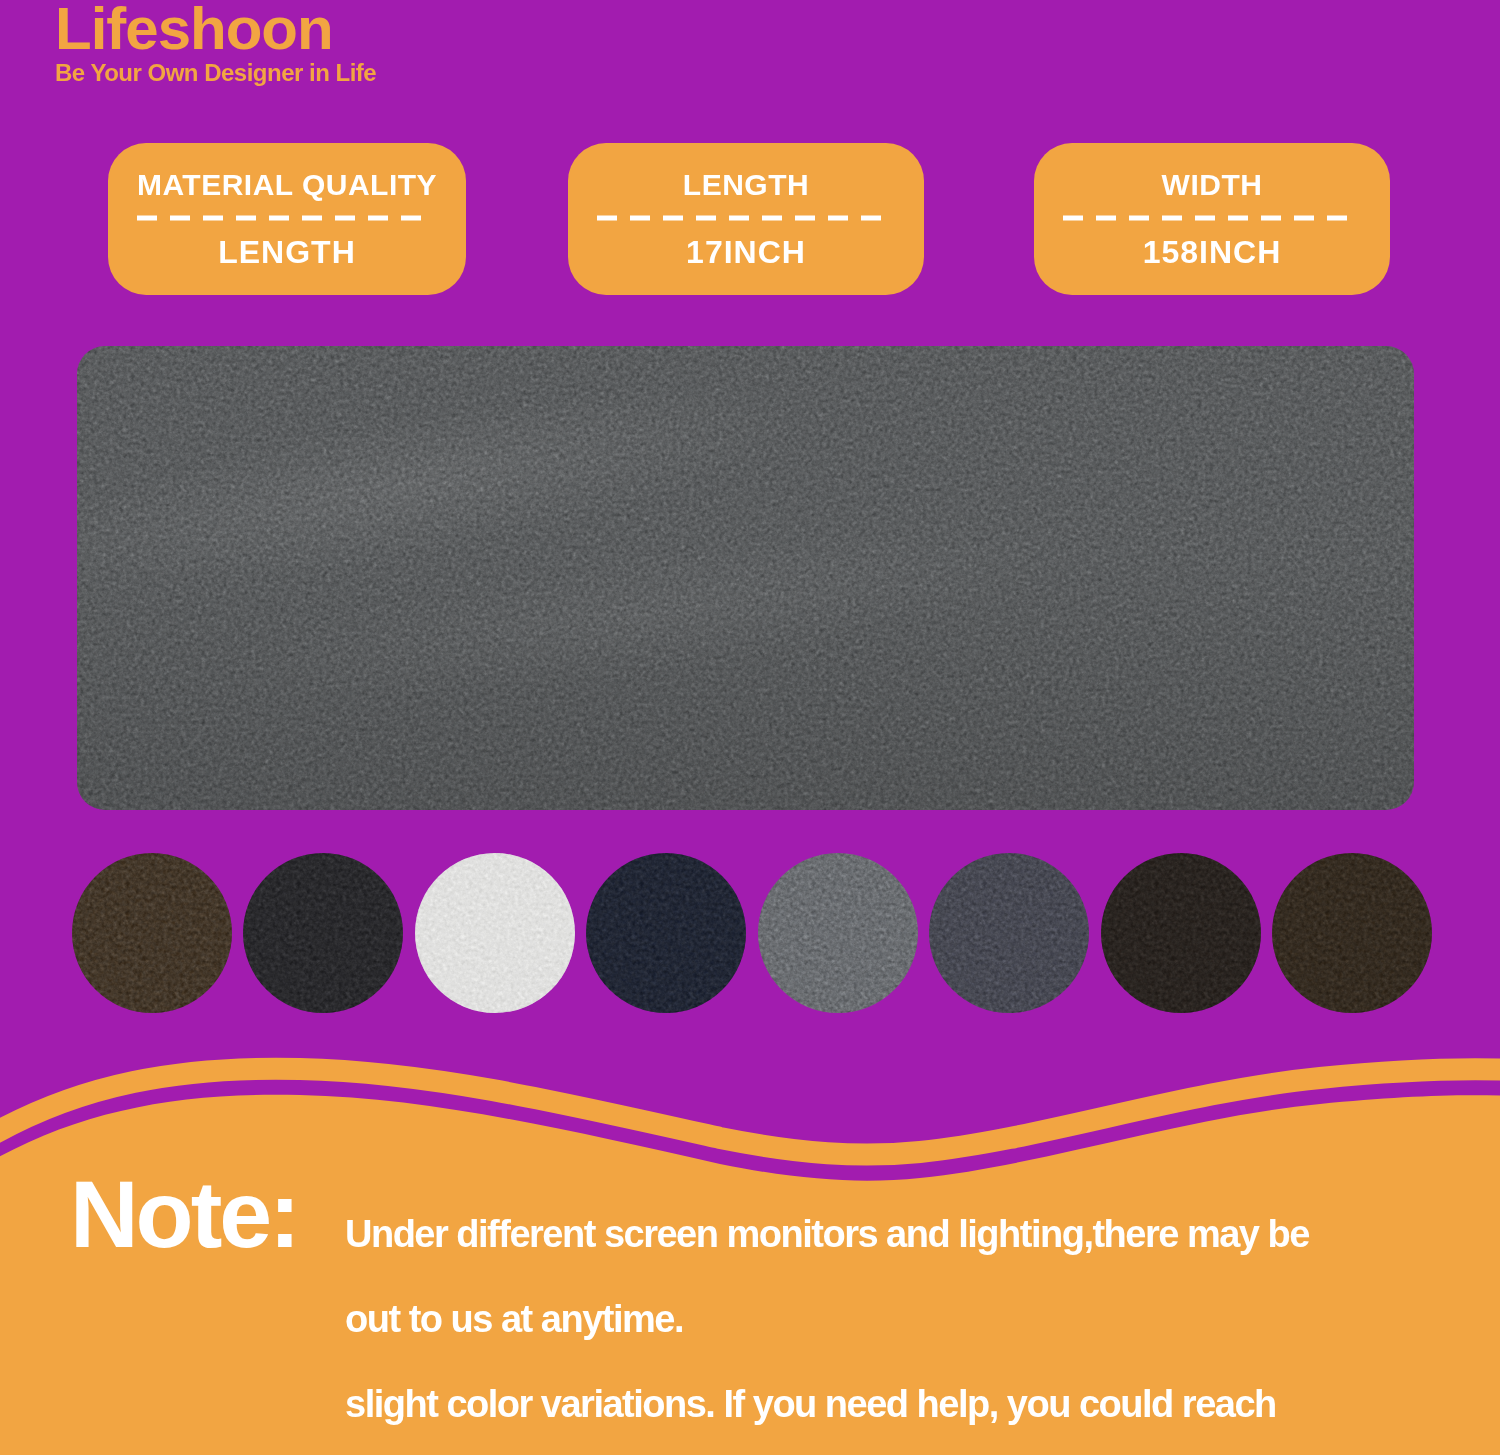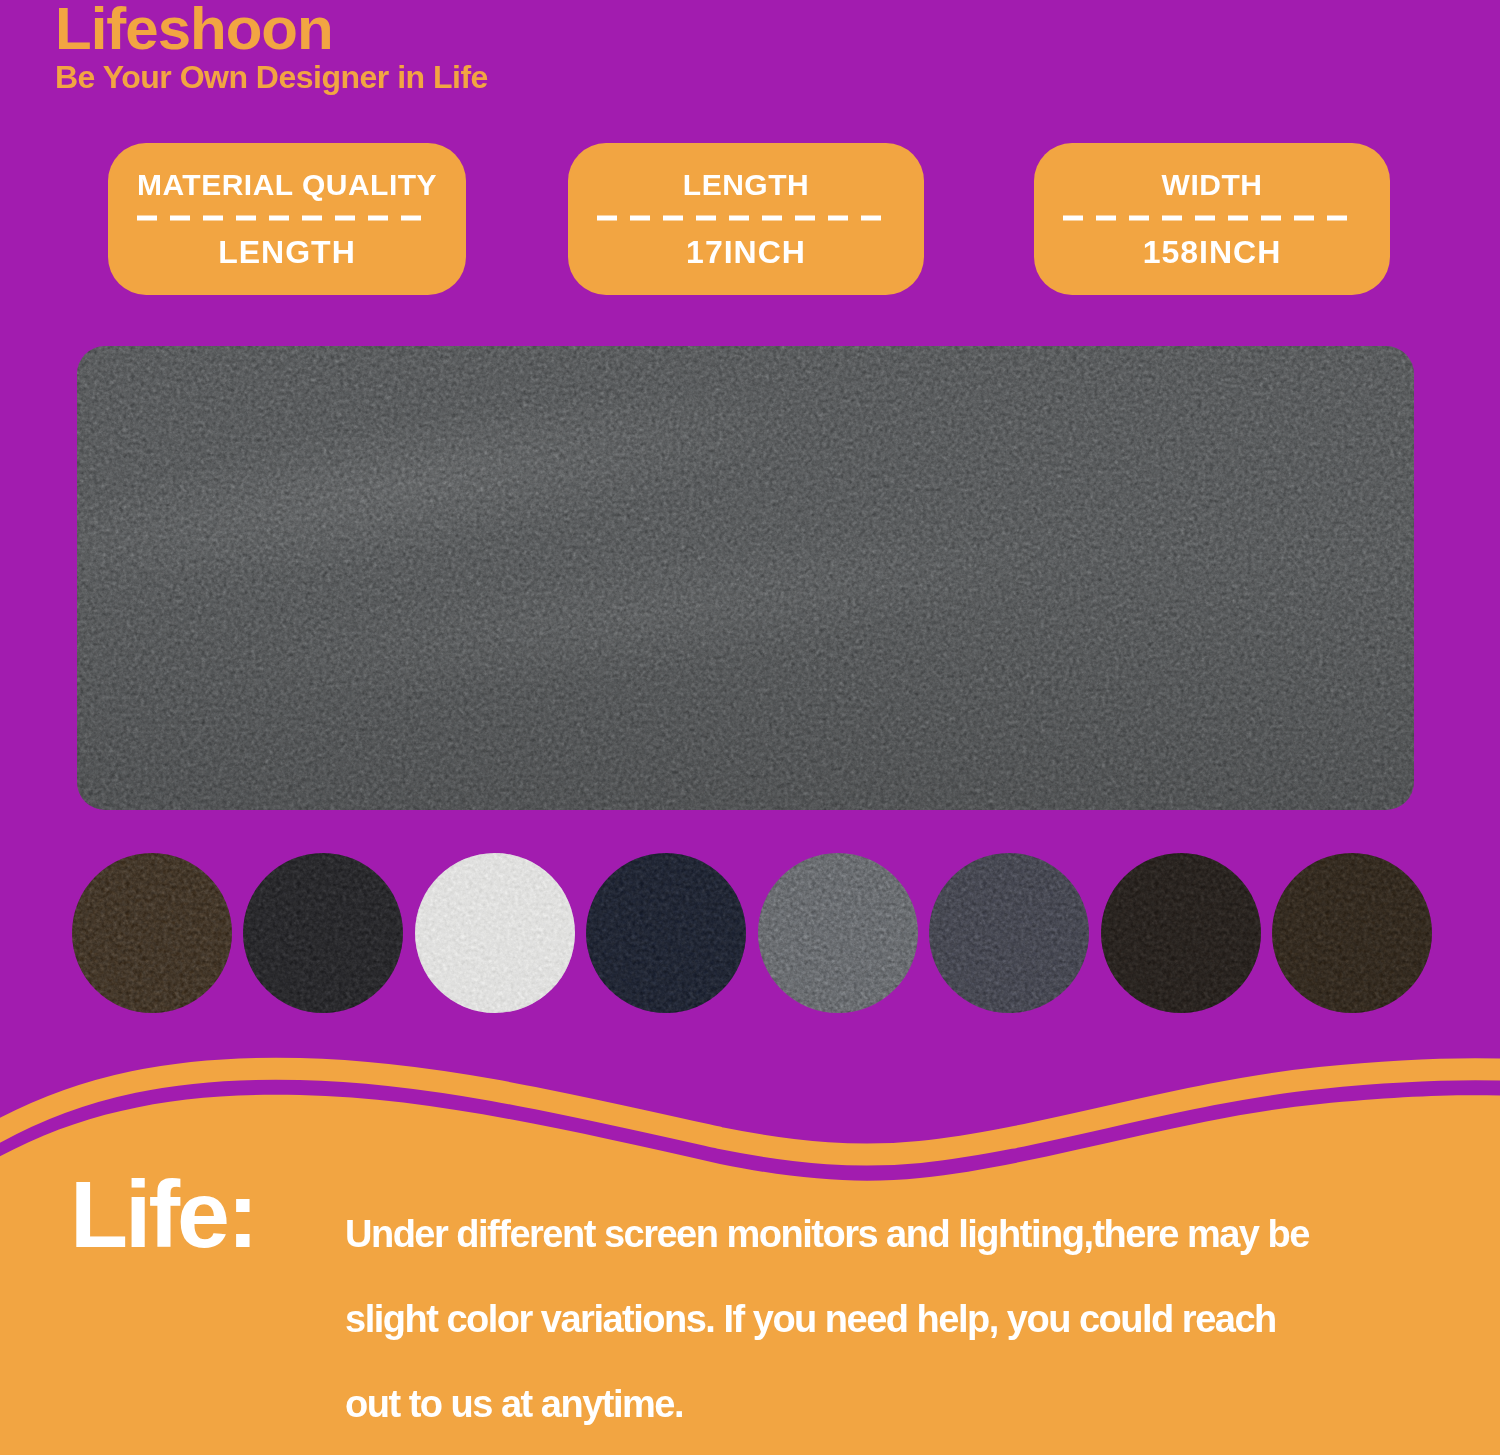--- a/index.html
+++ b/index.html
@@ -5,21 +5,21 @@
   html,body{margin:0;padding:0;background:#fff;}
   .canvas{
     position:relative;width:1500px;height:1455px;background:#a21caf;overflow:hidden;
     font-family:"Liberation Sans",sans-serif;
   }
   .brand{
     position:absolute;left:55px;top:-4px;font-size:60px;font-weight:bold;
     color:#F2A542;line-height:1.1;letter-spacing:-1px;
   }
   .tagline{
-    position:absolute;left:55px;top:61px;font-size:32px;font-weight:bold;
+    position:absolute;left:55px;top:61px;font-size:24px;font-weight:bold;
     color:#F2A542;line-height:1;letter-spacing:-0.5px;
   }
   .badge{
     position:absolute;top:143px;height:152px;background:#F2A542;border-radius:38px;
     display:flex;flex-direction:column;align-items:center;justify-content:center;
     color:#fff;font-weight:bold;box-sizing:border-box;padding:4px 14px;
   }
   #badge-1{left:108px;width:358px;}
   #badge-2{left:568px;width:356px;text-align:right;}
   #badge-3{left:1034px;width:356px;}
@@ -153,20 +153,20 @@
       <circle cx="80" cy="80" r="80" fill="#fff" filter="url(#fuzzLight)" opacity="0.14"></circle>
       <circle cx="80" cy="80" r="80" fill="#000" filter="url(#fuzzDark)" opacity="0.38"></circle>
     </svg>
   </div>
 
   <svg class="wave" viewBox="0 0 1500 415" preserveAspectRatio="none" aria-hidden="true">
     <path fill="none" stroke-width="22" d="M -12 97 C 80 44 180 26 300 29 C 430 32 560 62 720 98 C 800 114 860 118 920 112 C 1040 100 1180 52 1320 38 C 1400 30 1460 28 1512 30" stroke="#F2A542"></path>
     <path d="M -12 123 C 80 70 180 52 300 55 C 430 58 560 88 720 124 C 800 140 860 144 920 138 C 1040 126 1180 78 1320 64 C 1400 56 1460 54 1512 56 L 1512 420 L -12 420 Z" fill="#F2A542"></path>
   </svg>
 
-  <div class="note-heading">Life:</div>
+  <div class="note-heading">Note:</div>
   <div class="note-body">
     <div class="note-line">Under different screen monitors and lighting,there may be</div>
+    <div class="note-line">out to us at anytime.</div>
     <div class="note-line">slight color variations. If you need help, you could reach</div>
-    <div class="note-line">out to us at anytime.</div>
   </div>
 
 </div>
 
 </body></html>

